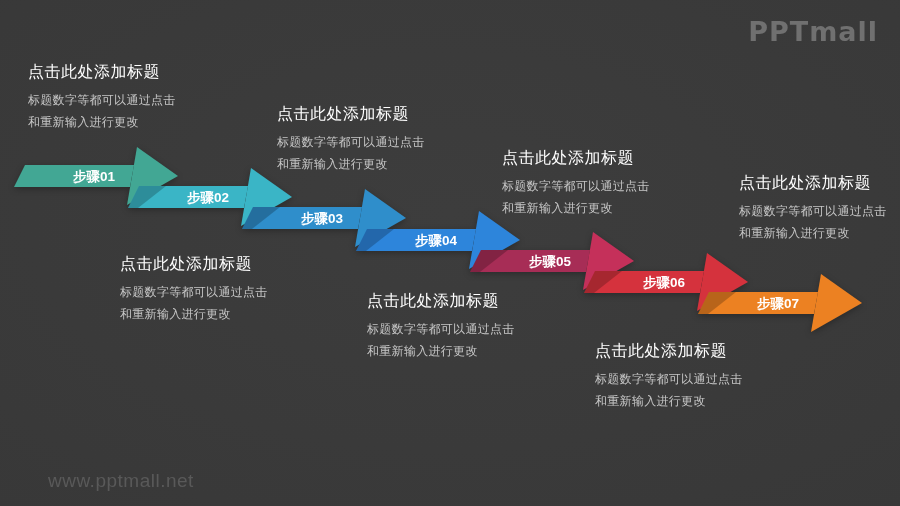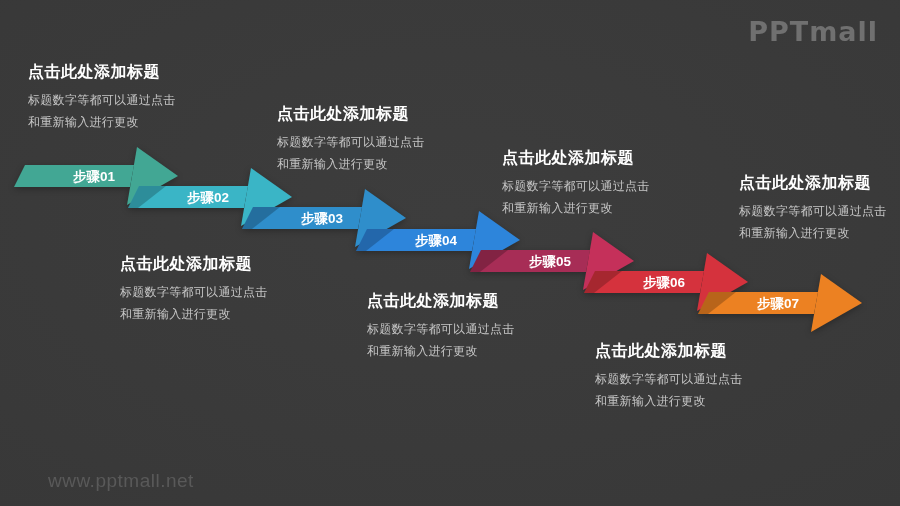--- a/index.html
+++ b/index.html
@@ -24,21 +24,21 @@
     position:absolute;left:0;top:0;
     filter:drop-shadow(0 2px 3px rgba(0,0,0,0.28));
   }
   #arrows text{
     font-family:"Liberation Sans","DejaVu Sans",sans-serif;
     font-size:13.5px;font-weight:bold;fill:#ffffff;
   }
   .block{position:absolute;width:250px;}
   .block-title{
     margin:0 0 7px 0;
-    font-size:16px;font-weight:bold;color:#ffffff;
+    font-size:16px;font-weight:normal;color:#ffffff;
     letter-spacing:0.5px;line-height:20px;
   }
   .block-line{
     font-size:12px;color:#c7c7c7;
     line-height:22px;letter-spacing:0.3px;
   }
 </style>
 </head>
 <body>
 

